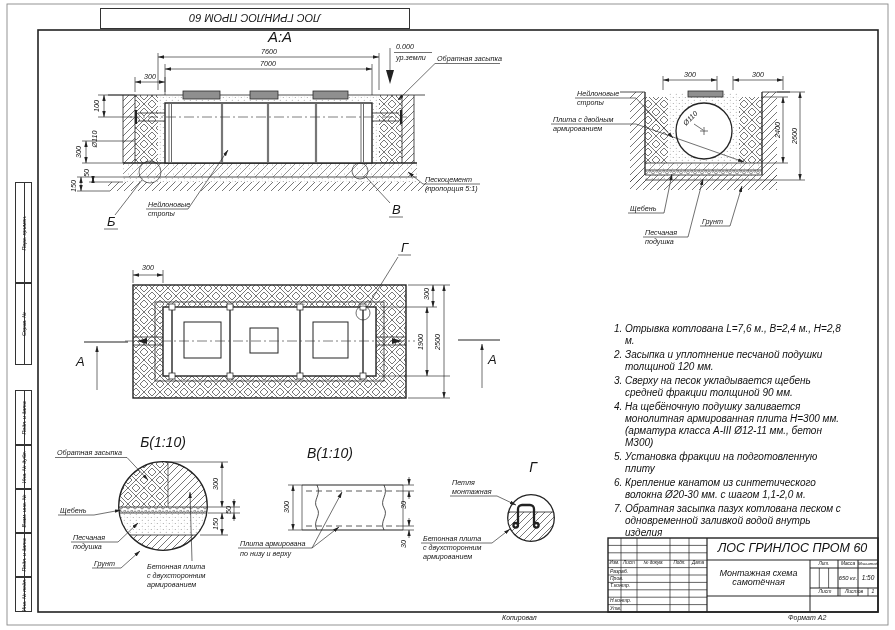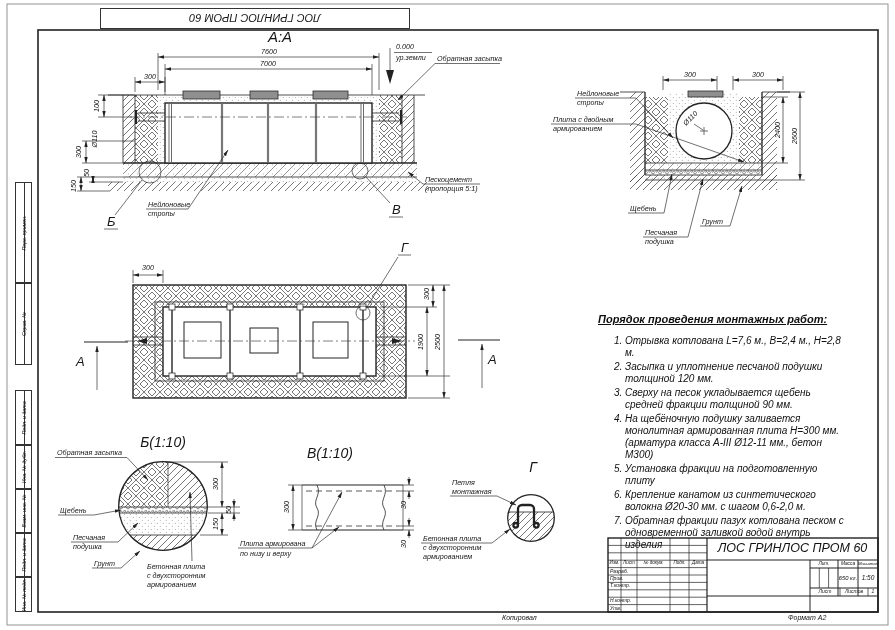--- a/index.html
+++ b/index.html
@@ -480,43 +480,43 @@
   <div class="sf" style="top:533px;height:44px;">
         <div class="in"></div>
         <span>Подп. и дата</span>
       </div>
   <div class="sf" style="top:577px;height:35px;">
         <div class="in"></div>
         <span>Инв. № подл.</span>
       </div>
 
   <div class="instr">
-    <div class="hd">Порядок проведения монтажных работ:</div>
     <ol>
       <li>Отрывка котлована L=7,6 м., В=2,4 м., Н=2,8 м.</li>
       <li>Засыпка и уплотнение песчаной подушки толщиной 120 мм.</li>
       <li>Сверху на песок укладывается щебень средней фракции толщиной 90 мм.</li>
       <li>На щебёночную подушку заливается монолитная армированная плита Н=300 мм. (арматура класса А-III Ø12-11 мм., бетон М300)</li>
       <li>Установка фракции на подготовленную плиту</li>
-      <li>Крепление канатом из синтетического волокна Ø20-30 мм. с шагом 0,6-2,0 м.</li>
-      <li>Обратная фракции пазух котлована песком с одновременной заливкой водой внутрь изделия</li>
+      <li>Крепление канатом из синтетического волокна Ø20-30 мм. с шагом 1,1-2,0 м.</li>
+      <li>Обратная засыпка пазух котлована песком с одновременной заливкой водой внутрь изделия</li>
     </ol>
   </div>
 
   <div class="tbl" style="left:608px;top:560.2px;width:13px;height:7.4px;font-size:4.6px;">Изм.</div>
   <div class="tbl" style="left:621px;top:560.2px;width:16px;height:7.4px;font-size:4.6px;">Лист</div>
   <div class="tbl" style="left:637px;top:560.2px;width:33px;height:7.4px;font-size:4.6px;">№ докум.</div>
   <div class="tbl" style="left:670px;top:560.2px;width:19px;height:7.4px;font-size:4.6px;">Подп.</div>
   <div class="tbl" style="left:689px;top:560.2px;width:18px;height:7.4px;font-size:4.6px;">Дата</div>
   <div class="tbl lft" style="left:610px;top:567.6px;width:27px;height:7.4px;font-size:5px;">Разраб.</div>
   <div class="tbl lft" style="left:610px;top:575px;width:27px;height:7.4px;font-size:5px;">Пров.</div>
   <div class="tbl lft" style="left:610px;top:582.4px;width:27px;height:7.4px;font-size:5px;">Т.контр.</div>
   <div class="tbl lft" style="left:610px;top:597.2px;width:27px;height:7.4px;font-size:5px;">Н.контр.</div>
   <div class="tbl lft" style="left:610px;top:604.6px;width:27px;height:7.4px;font-size:5px;">Утв.</div>
   <div class="tbl" style="left:707px;top:538px;width:171px;height:22px;font-size:12.5px;">ЛОС ГРИНЛОС ПРОМ 60</div>
+  <div class="tbl" style="left:710px;top:560px;width:97px;height:36px;font-size:9px;">Монтажная схема самотёчная</div>
   <div class="tbl" style="left:707px;top:596px;width:125px;height:16px;font-size:11px;margin-top:43px;">Общий вид</div>
   <div class="tbl" style="left:810px;top:560px;width:28px;height:8px;font-size:4.8px;">Лит.</div>
   <div class="tbl" style="left:838px;top:560px;width:20px;height:8px;font-size:4.8px;">Масса</div>
   <div class="tbl" style="left:858px;top:560px;width:20px;height:8px;font-size:4.3px;">Масштаб</div>
   <div class="tbl" style="left:838px;top:568px;width:20px;height:20px;font-size:5.8px;">650 кг.</div>
   <div class="tbl" style="left:858px;top:568px;width:20px;height:20px;font-size:6.5px;">1:50</div>
   <div class="tbl" style="left:810px;top:588px;width:30px;height:8px;font-size:5px;">Лист</div>
   <div class="tbl" style="left:840px;top:588px;width:28px;height:8px;font-size:5px;">Листов</div>
   <div class="tbl" style="left:868px;top:588px;width:10px;height:8px;font-size:5px;">1</div>
 

